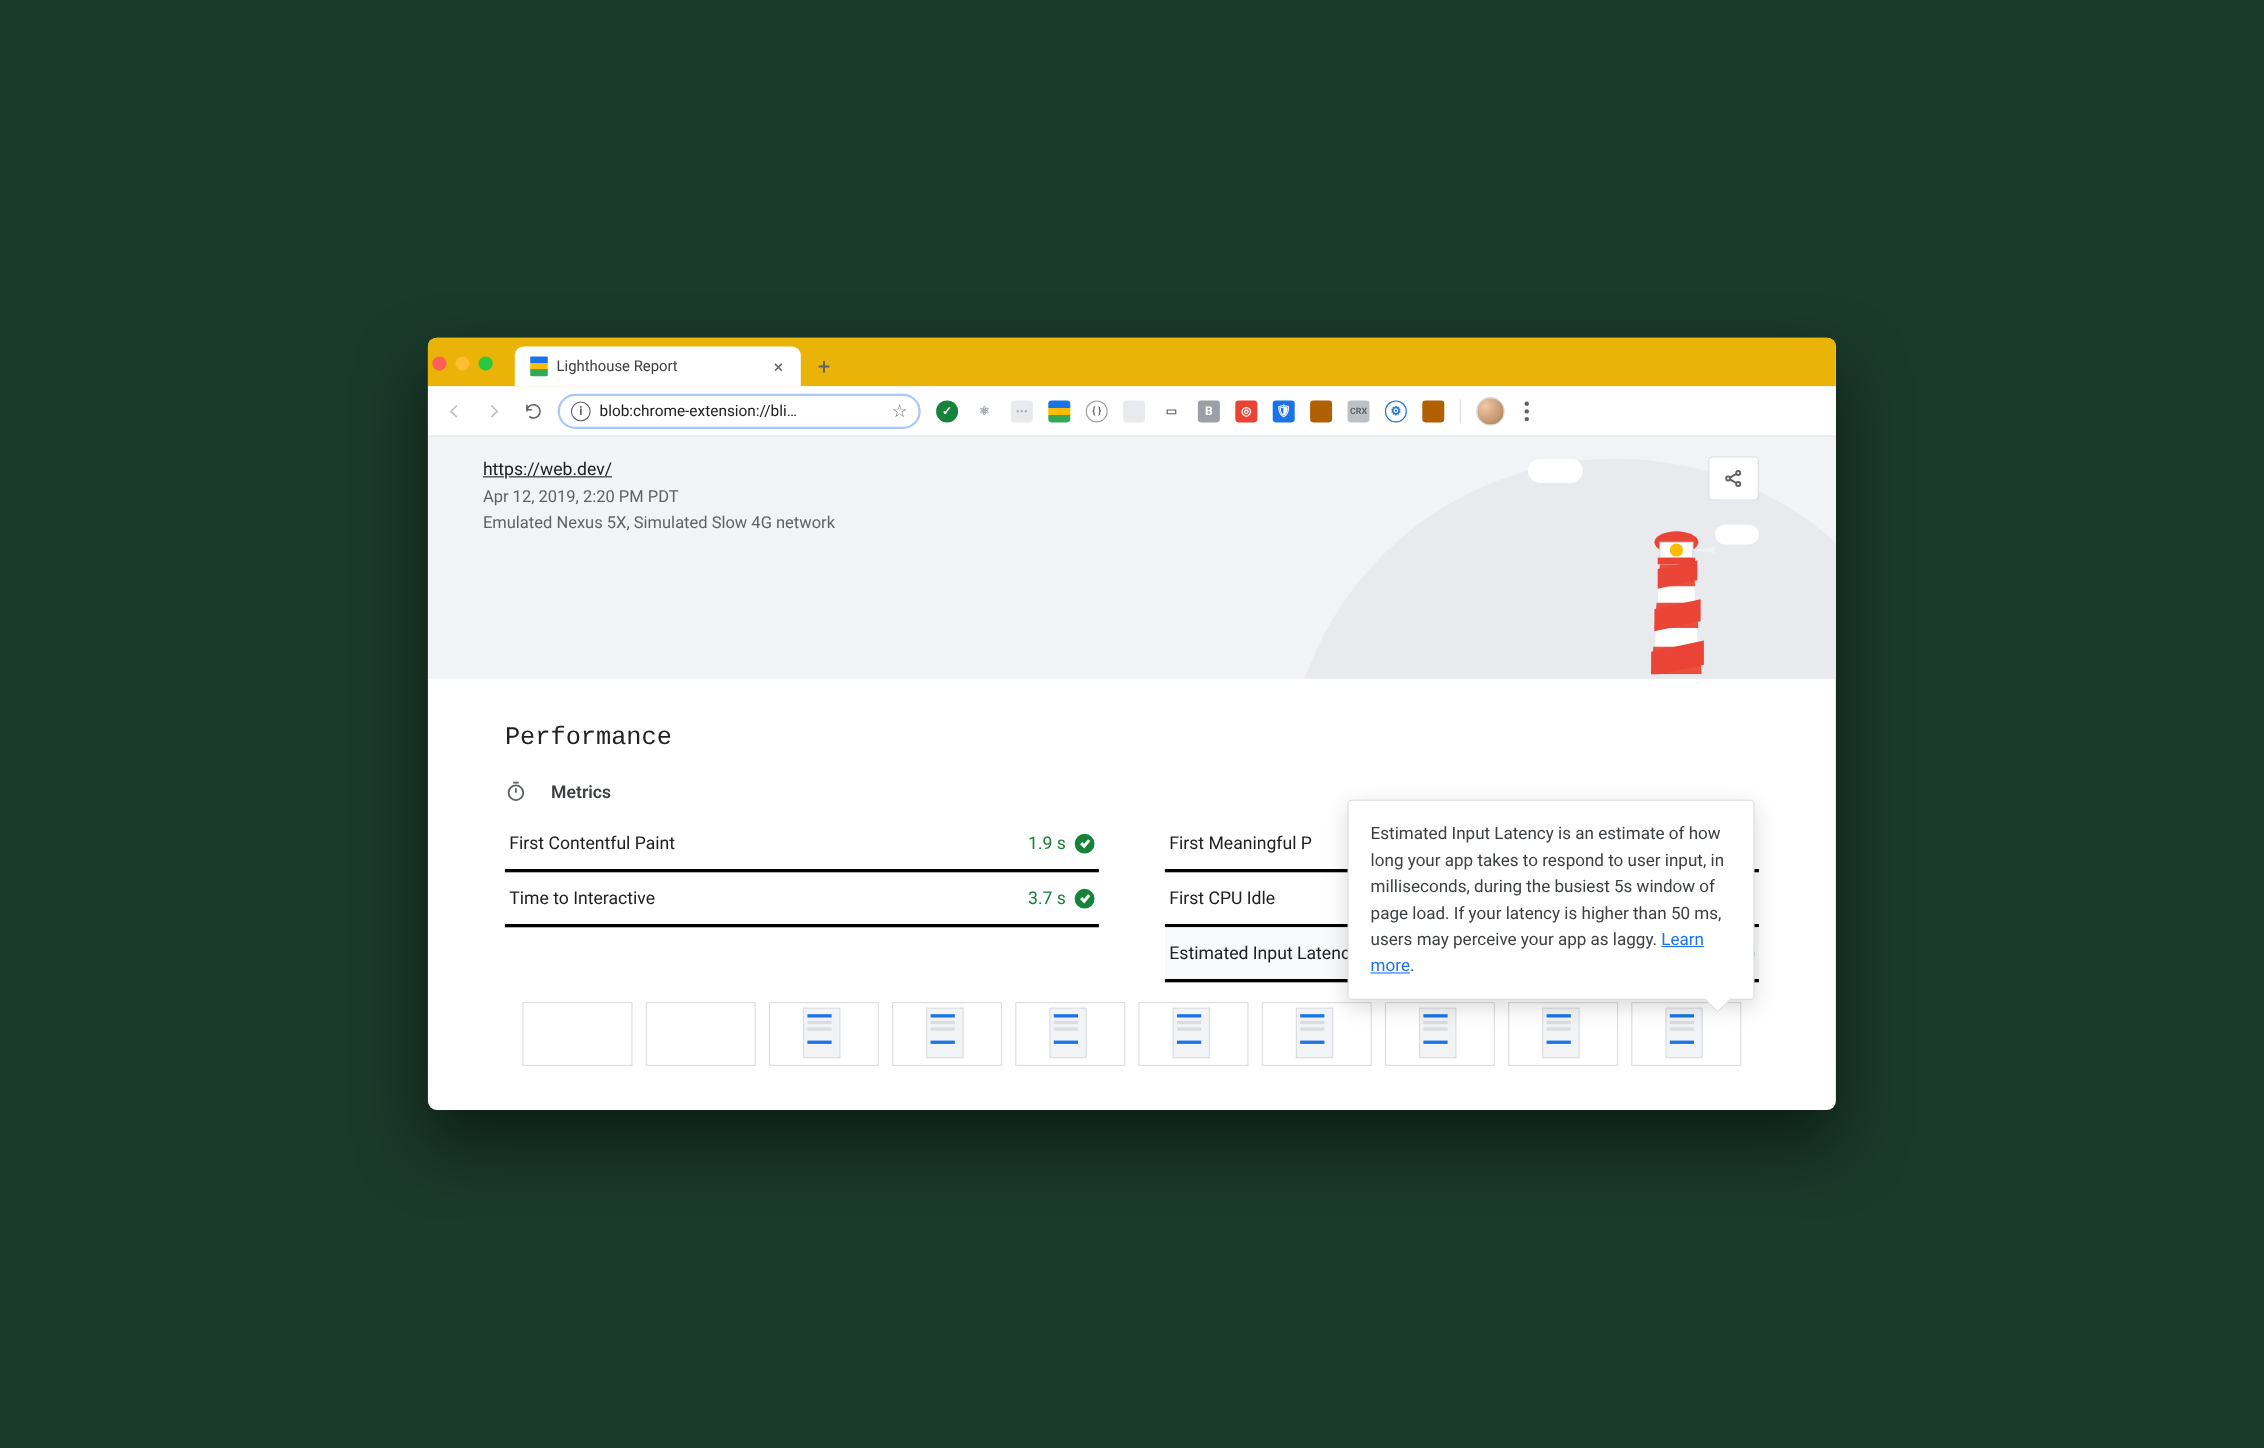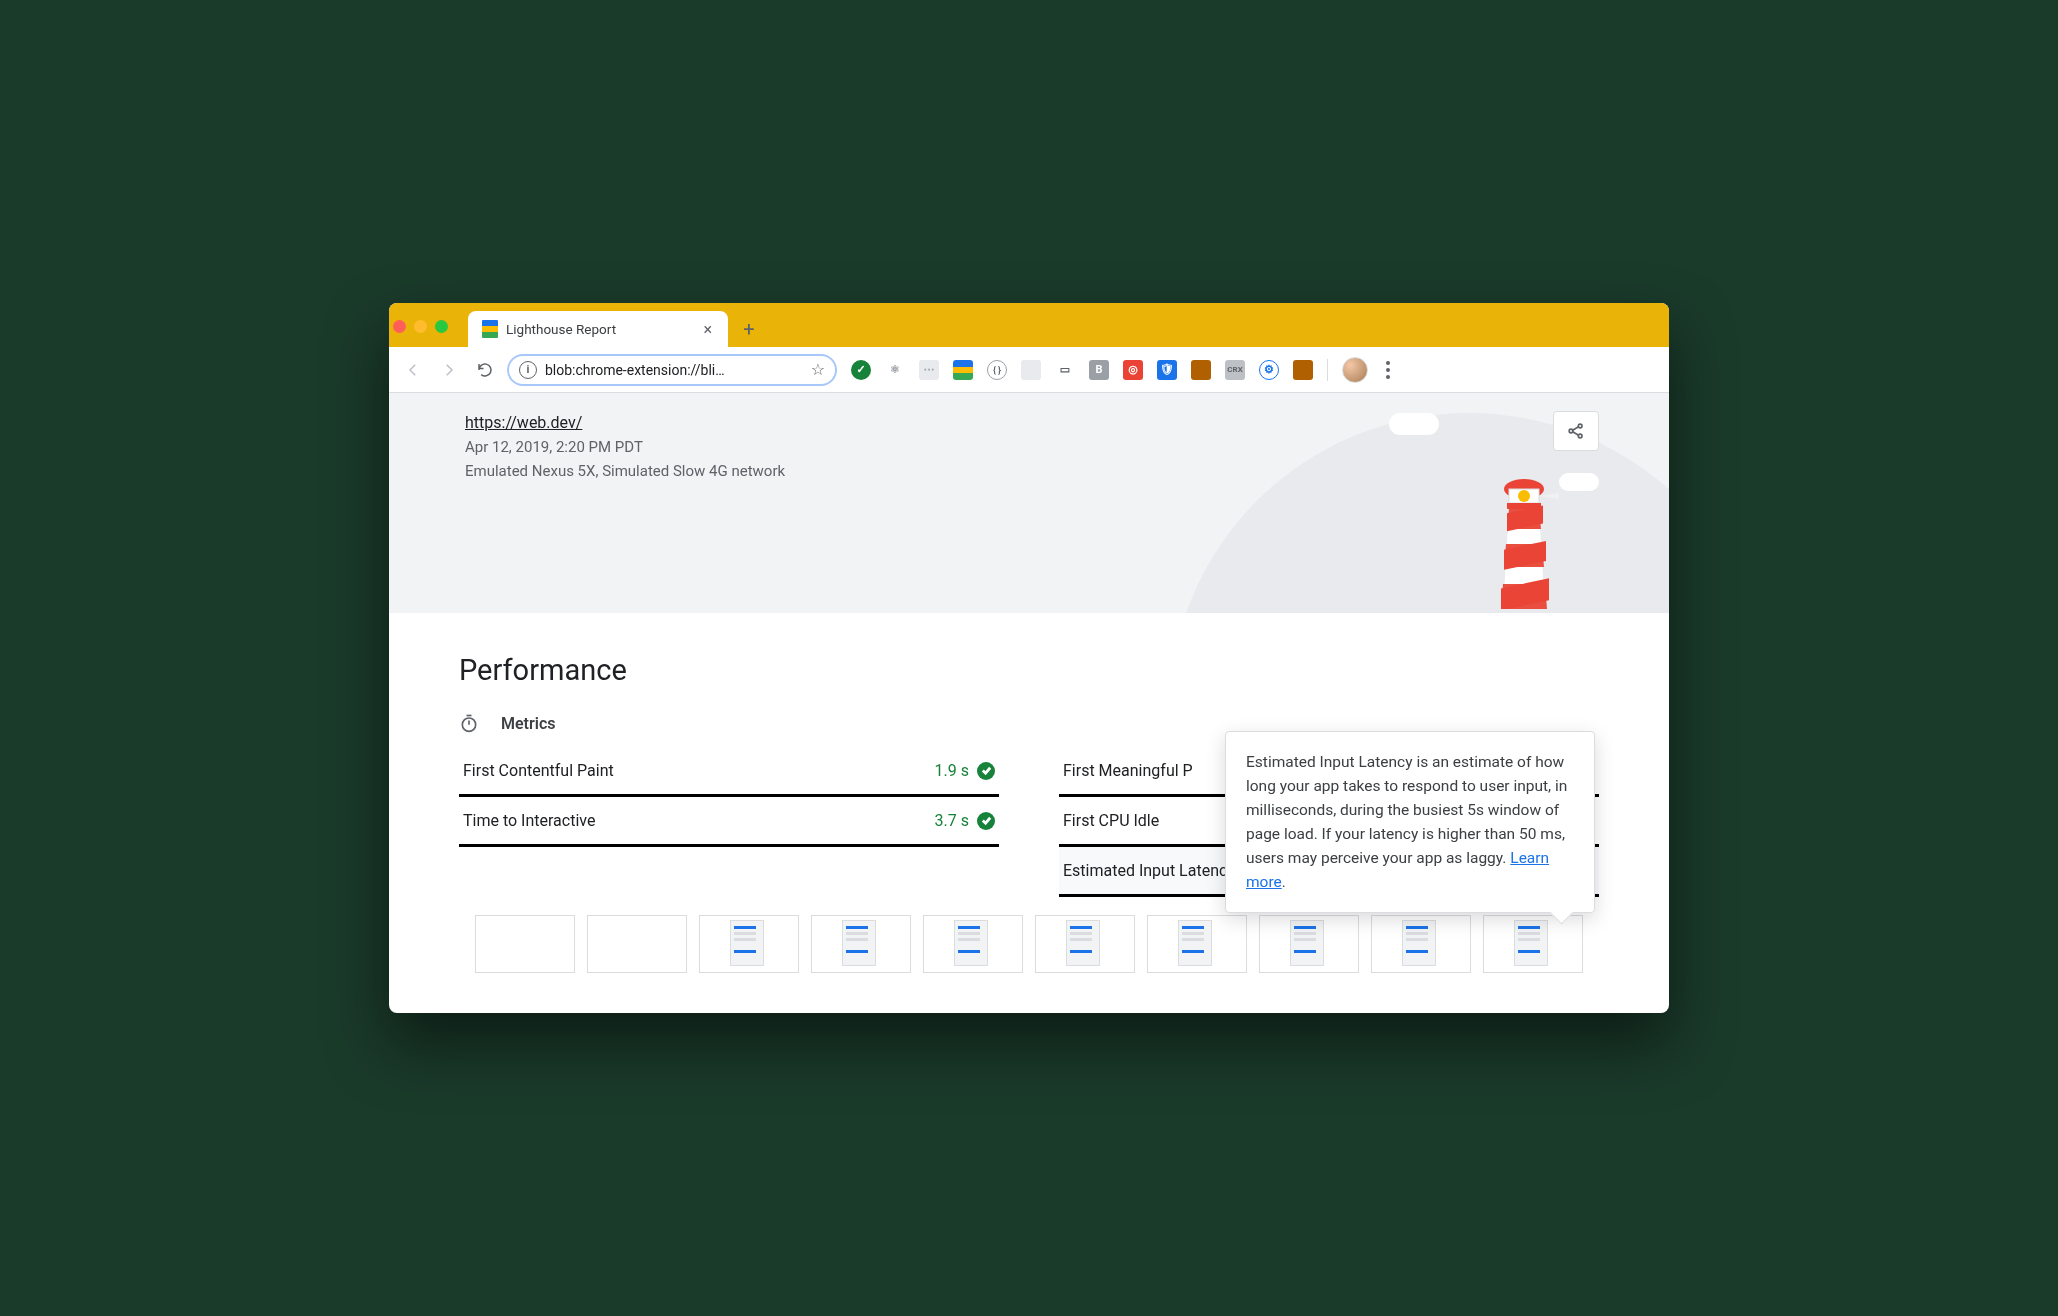--- a/index.html
+++ b/index.html
@@ -67,38 +67,38 @@
   .url-star{color:#5f6368;font-size:16px;}
   .ext-icons{display:flex;align-items:center;gap:14px;padding:0 6px;flex:1;justify-content:flex-start;}
   .ext{width:20px;height:20px;border-radius:3px;display:flex;align-items:center;justify-content:center;font-size:11px;font-weight:bold;color:#fff;}
   .avatar{width:26px;height:26px;border-radius:50%;background:#8ab4f8;border:1px solid #dadce0; background:radial-gradient(circle at 30% 30%, #f4c7a8, #a67c52);}
   .divider{width:1px;height:22px;background:#dadce0;}
   .kebab{display:flex;flex-direction:column;gap:3px;padding:4px;cursor:pointer;}
   .kebab span{width:4px;height:4px;background:#5f6368;border-radius:50%;}
 
   
   .report-header{
-    background:#f1f3f4;padding:20px 76px 0;position:relative;height:220px;overflow:hidden;
+    background:#f1f3f4;padding:20px 50px 0;position:relative;height:220px;overflow:hidden;
   }
   .site-url{font-size:16px;color:#202124;text-decoration:underline;}
   .meta-line{font-size:15px;color:#5f6368;margin-top:6px;}
   .share-btn{
     position:absolute;top:18px;right:70px;width:46px;height:40px;background:#fff;
     border:1px solid #dadce0;border-radius:4px;display:flex;align-items:center;justify-content:center;cursor:pointer;
   }
   .share-btn svg{width:20px;height:20px;stroke:#5f6368;}
   .lighthouse-art{position:absolute;right:110px;bottom:0;}
   .cloud{position:absolute;background:#fff;border-radius:20px;}
   .cloud1{width:50px;height:22px;top:20px;right:230px;}
   .cloud2{width:40px;height:18px;top:80px;right:70px;}
   .hill{position:absolute;bottom:-400px;right:-100px;width:600px;height:600px;border-radius:50%;background:#e8eaed;}
 
   
   .content{padding:40px 70px;position:relative;}
-  h1.section{font-size:29px;font-weight:400;color:#202124;margin-bottom:26px;}
+  h1.section{font-size:23px;font-weight:400;color:#202124;margin-bottom:26px;font-family:Liberation Mono, monospace;}
   .metrics-head{display:flex;align-items:center;gap:22px;margin-bottom:14px;}
   .stopwatch{width:20px;height:20px;}
   .metrics-label{font-size:16px;font-weight:600;color:#3c4043;}
   .metrics-grid{display:flex;gap:60px;}
   .metrics-col{flex:1;}
   .metric-row{
     display:flex;align-items:center;justify-content:space-between;
     height:50px;border-bottom:3px solid #000000;font-size:16px;color:#202124;
     padding: 0 4px;
   }

